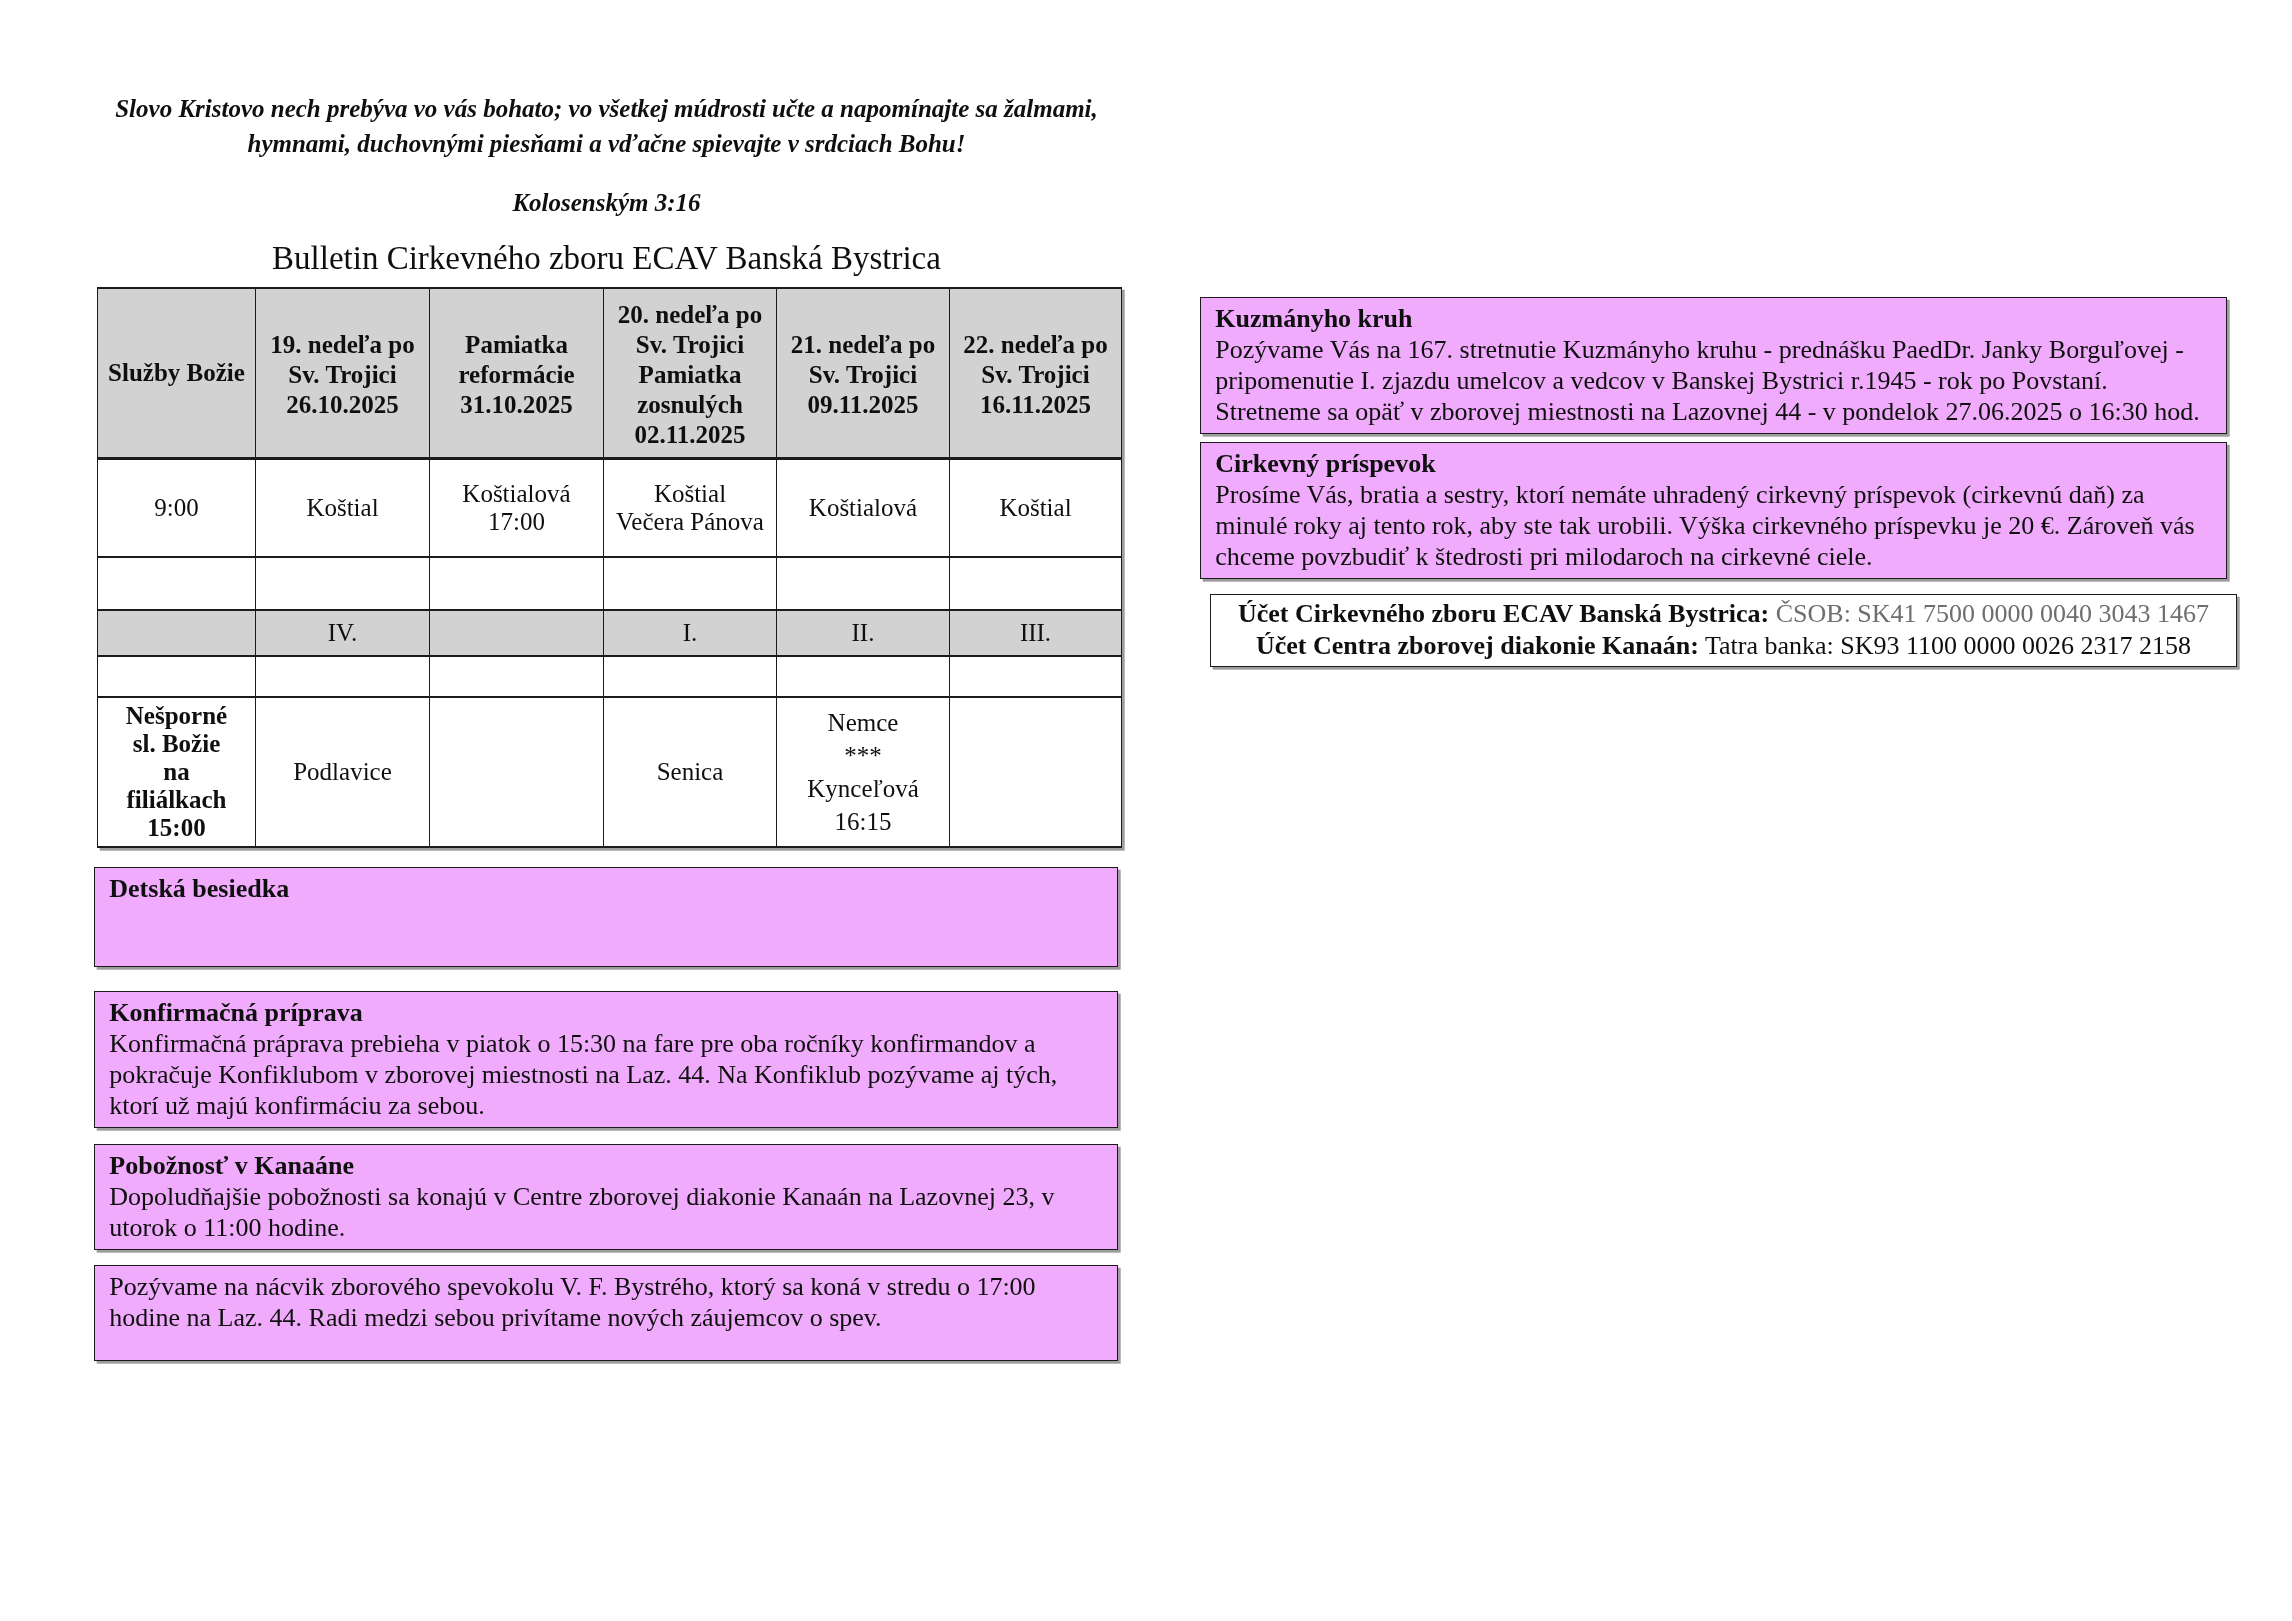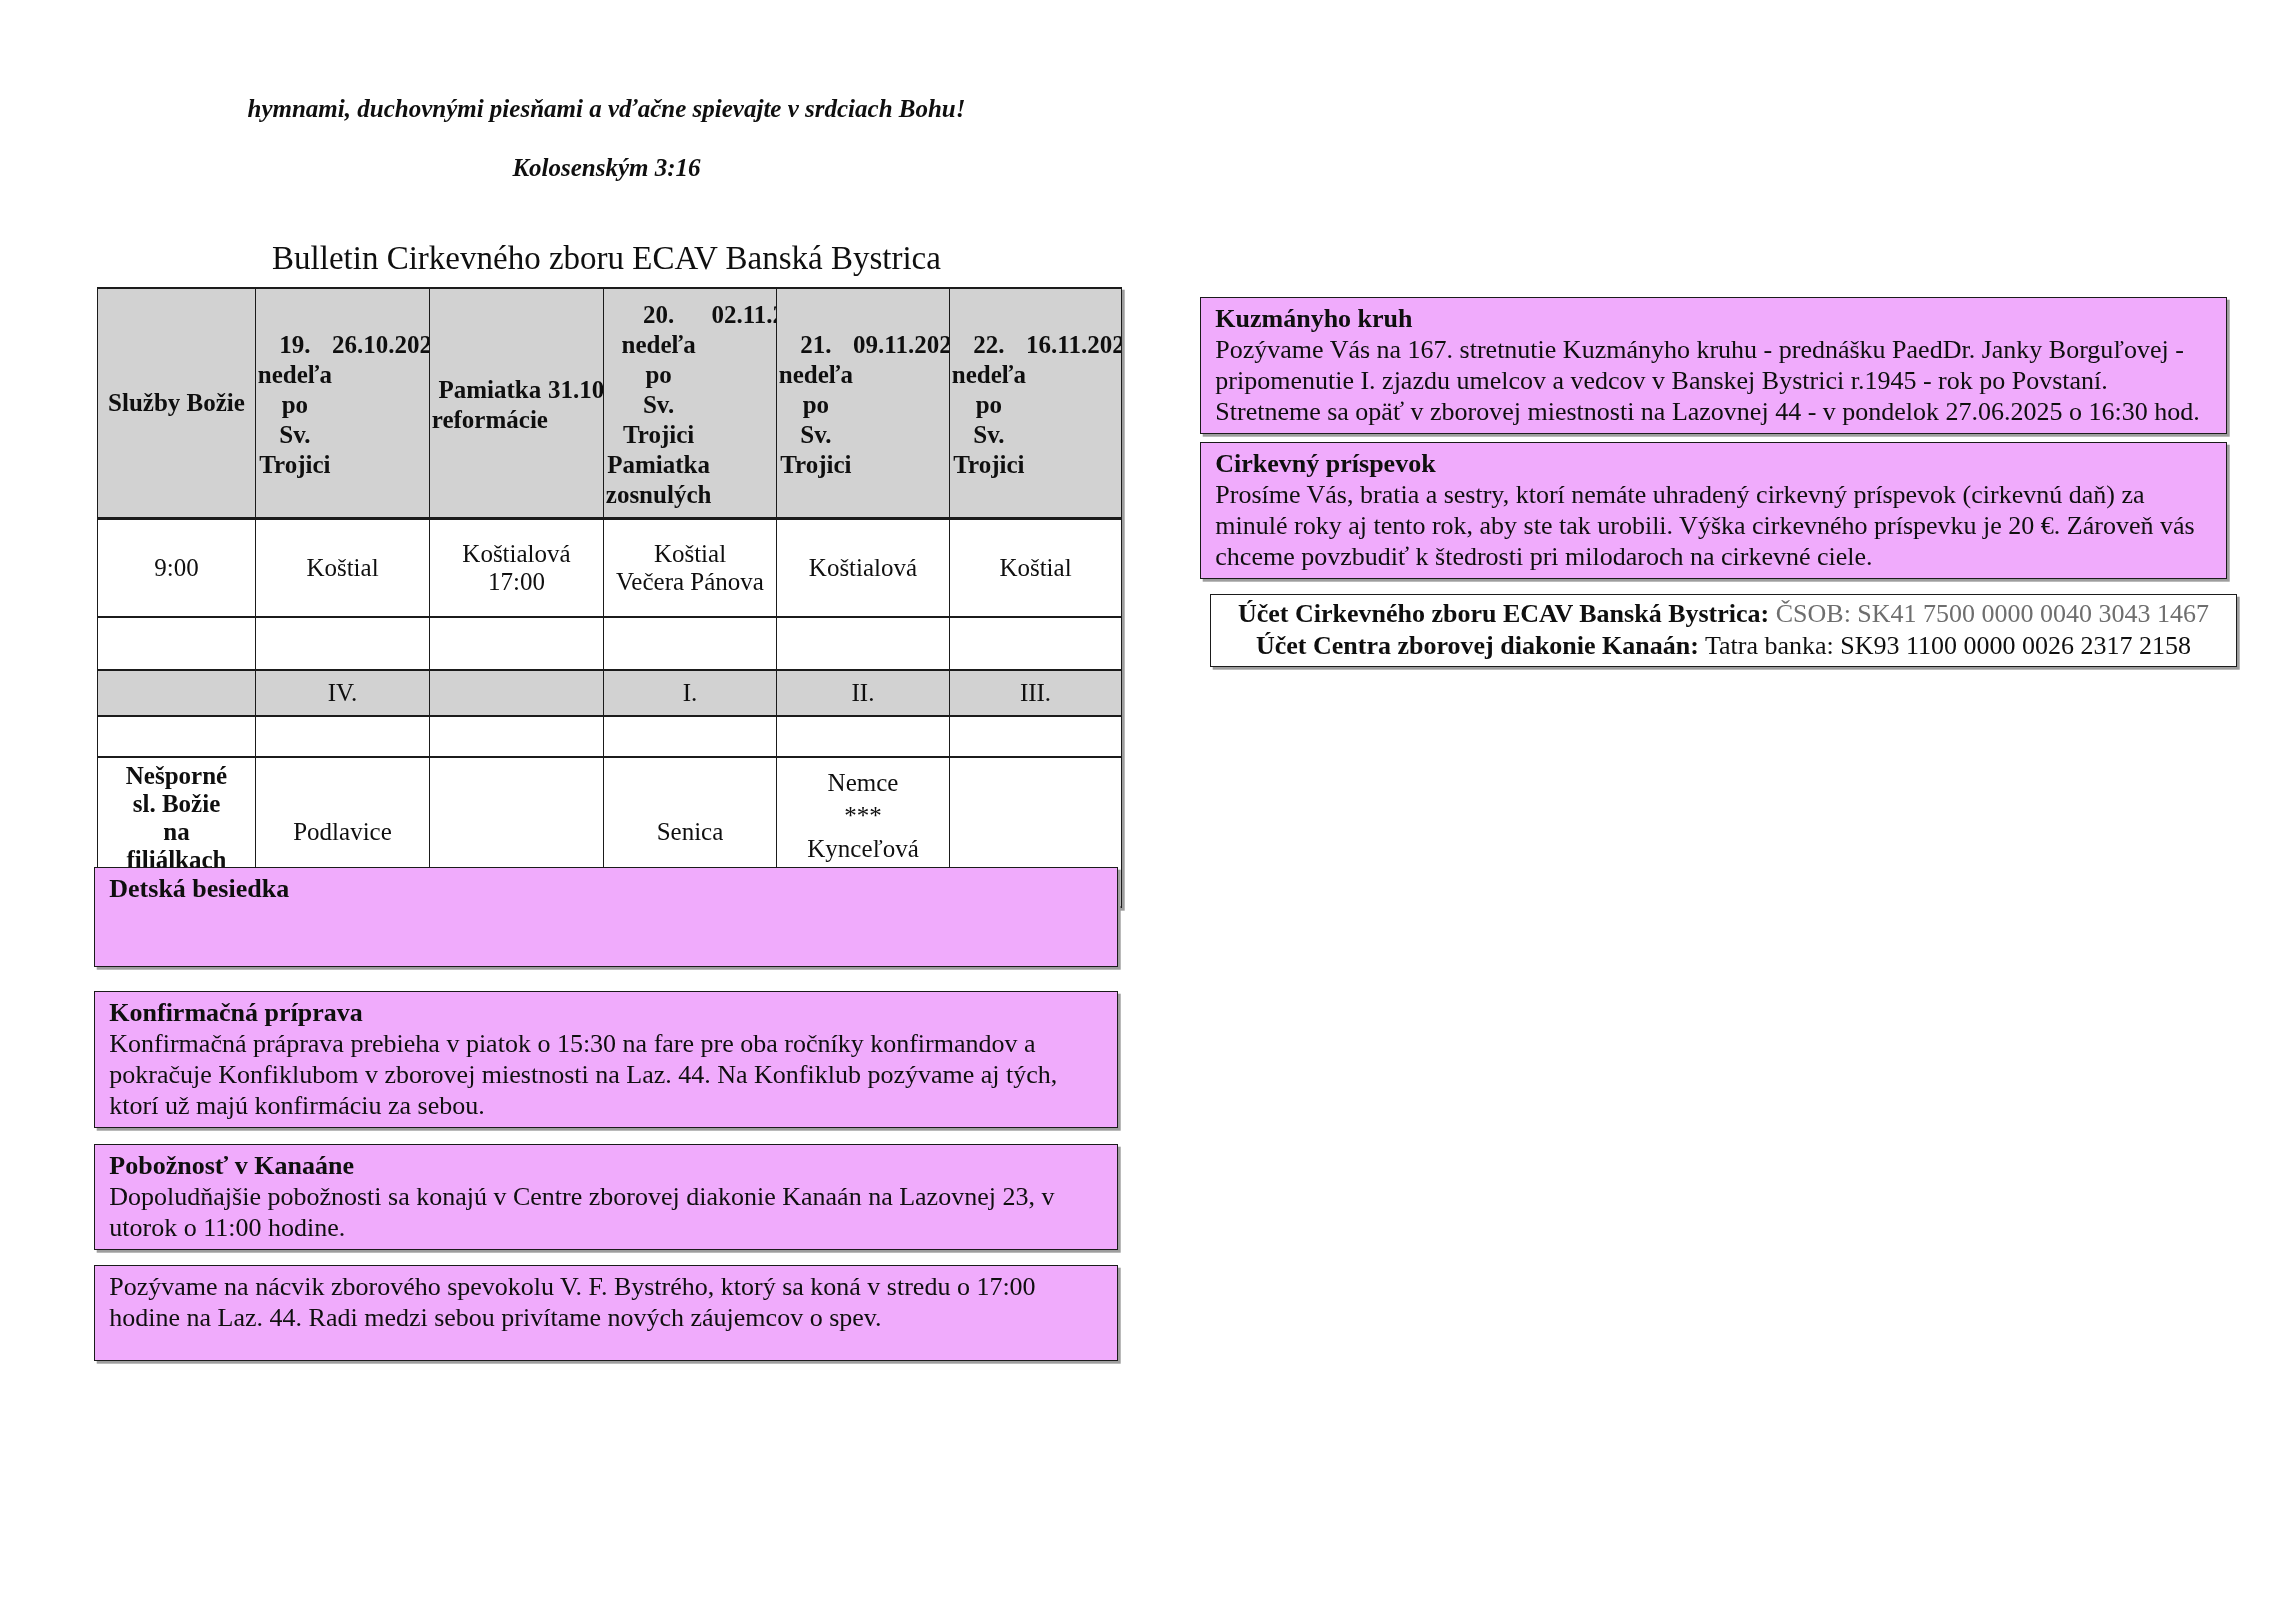--- a/index.html
+++ b/index.html
@@ -37,21 +37,21 @@
   .schedule tr.r-gray  { height:46px;  }
   .schedule tr.r-empty2{ height:41px;  }
   .schedule tr.r-vesp  { height:150px; }
   .schedule tr.r-head td {
     background:var(--table-header-bg,#d2d2d2); font-weight:bold;
     border-bottom-width:3.6px;
   }
   .schedule tr.r-gray td { background:var(--table-header-bg,#d2d2d2); }
   .hcorner { display:flex; align-items:center; justify-content:center; height:100%; }
   .hcell {
-    display:flex; flex-direction:row; justify-content:space-between;
+    display:flex; flex-direction:column; justify-content:space-between;
     height:100%; box-sizing:border-box; padding:10.7px 1.8px 7.2px; line-height:30px;
   }
   .vcell {
     display:flex; flex-direction:column; justify-content:space-around;
     align-items:center; height:100%;
   }
   .stack  { line-height:33px; }
   .time-label { font-weight:normal; }
   .vespers-label { font-weight:bold; line-height:28px; }
 
@@ -78,20 +78,21 @@
   }
   .acct-label { font-weight:bold; }
   .acct-muted { color:var(--muted-text,#6e6e6e); }
 </style>
 </head>
 <body>
 
 <div class="page">
 
   <div class="verse">
+    <div>Slovo Kristovo nech prebýva vo vás bohato; vo všetkej múdrosti učte a napomínajte sa žalmami,</div>
     <div>hymnami, duchovnými piesňami a vďačne spievajte v srdciach Bohu!</div>
     <div class="verse-ref">Kolosenským 3:16</div>
   </div>
 
   <h1 class="doc-title">Bulletin Cirkevného zboru ECAV Banská Bystrica</h1>
 
   <table class="schedule">
     <colgroup>
       <col style="width:158px">
         <col style="width:174px">

